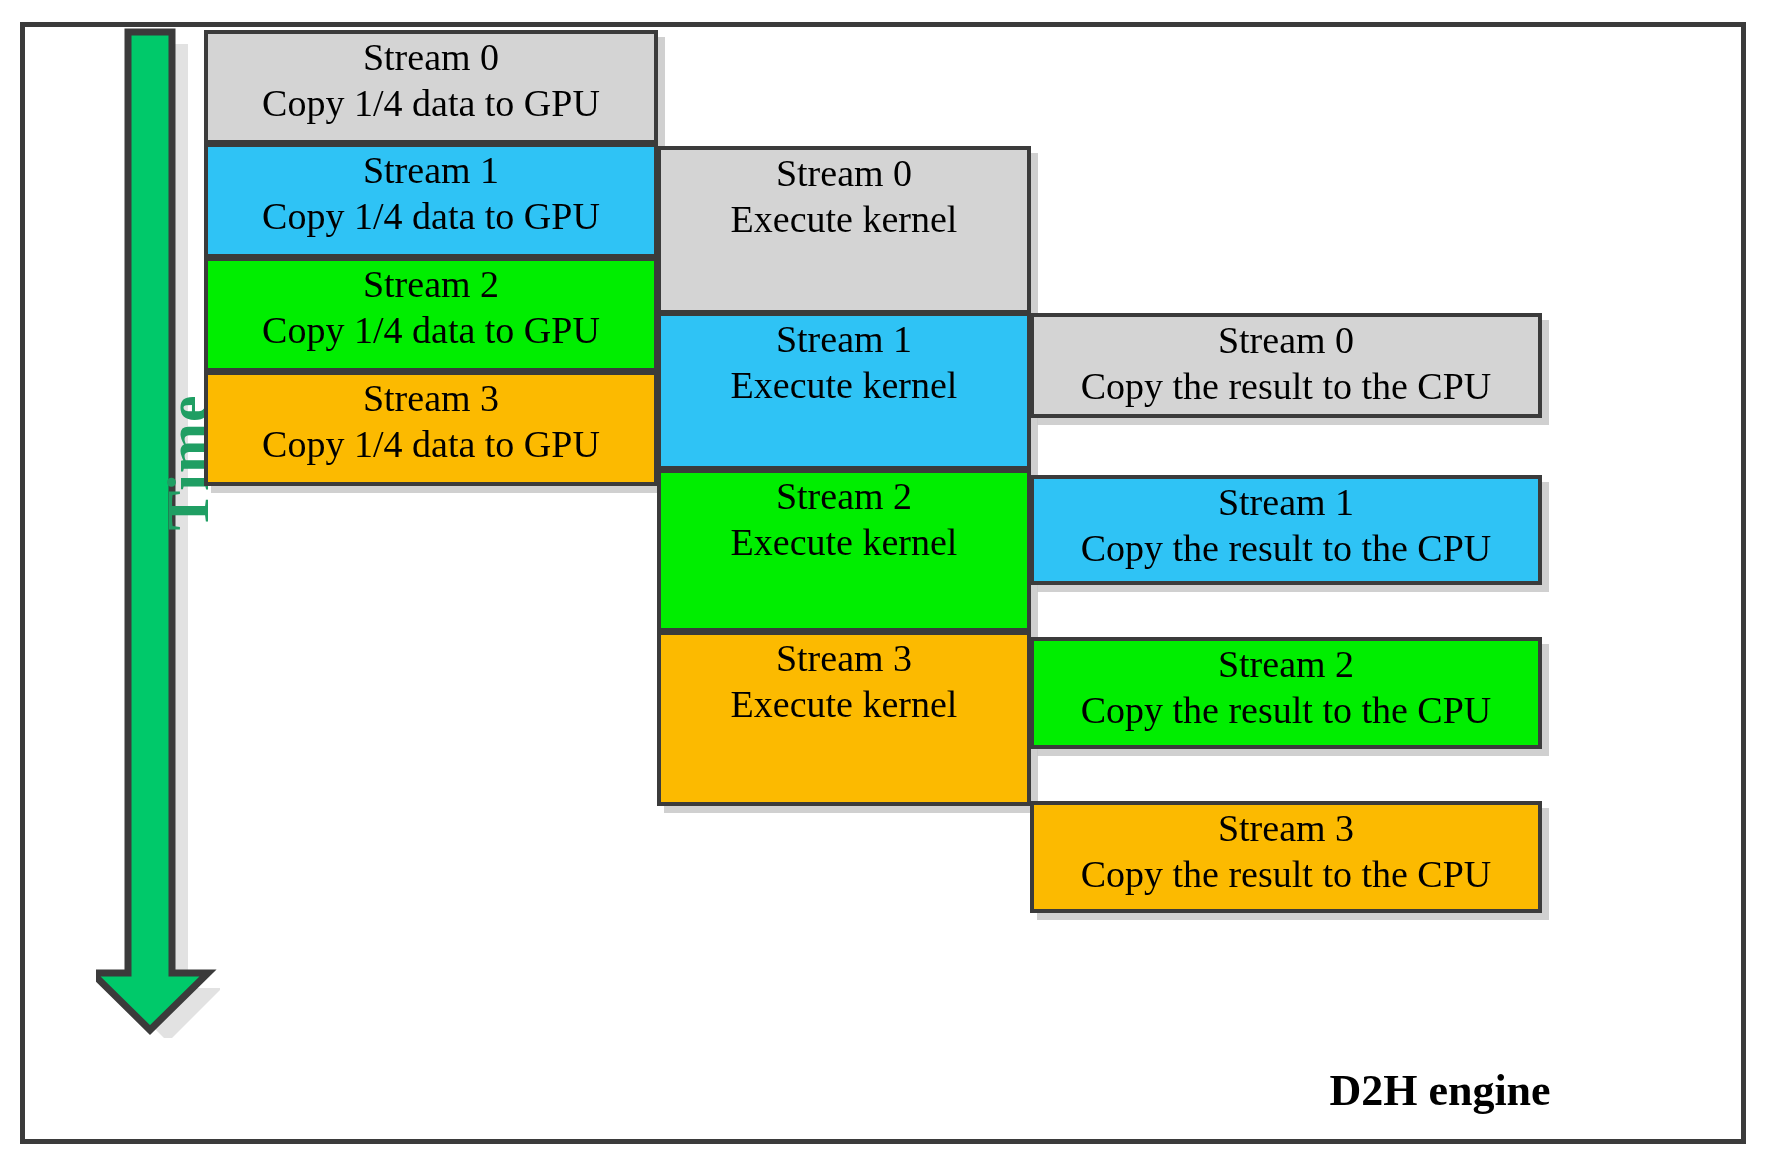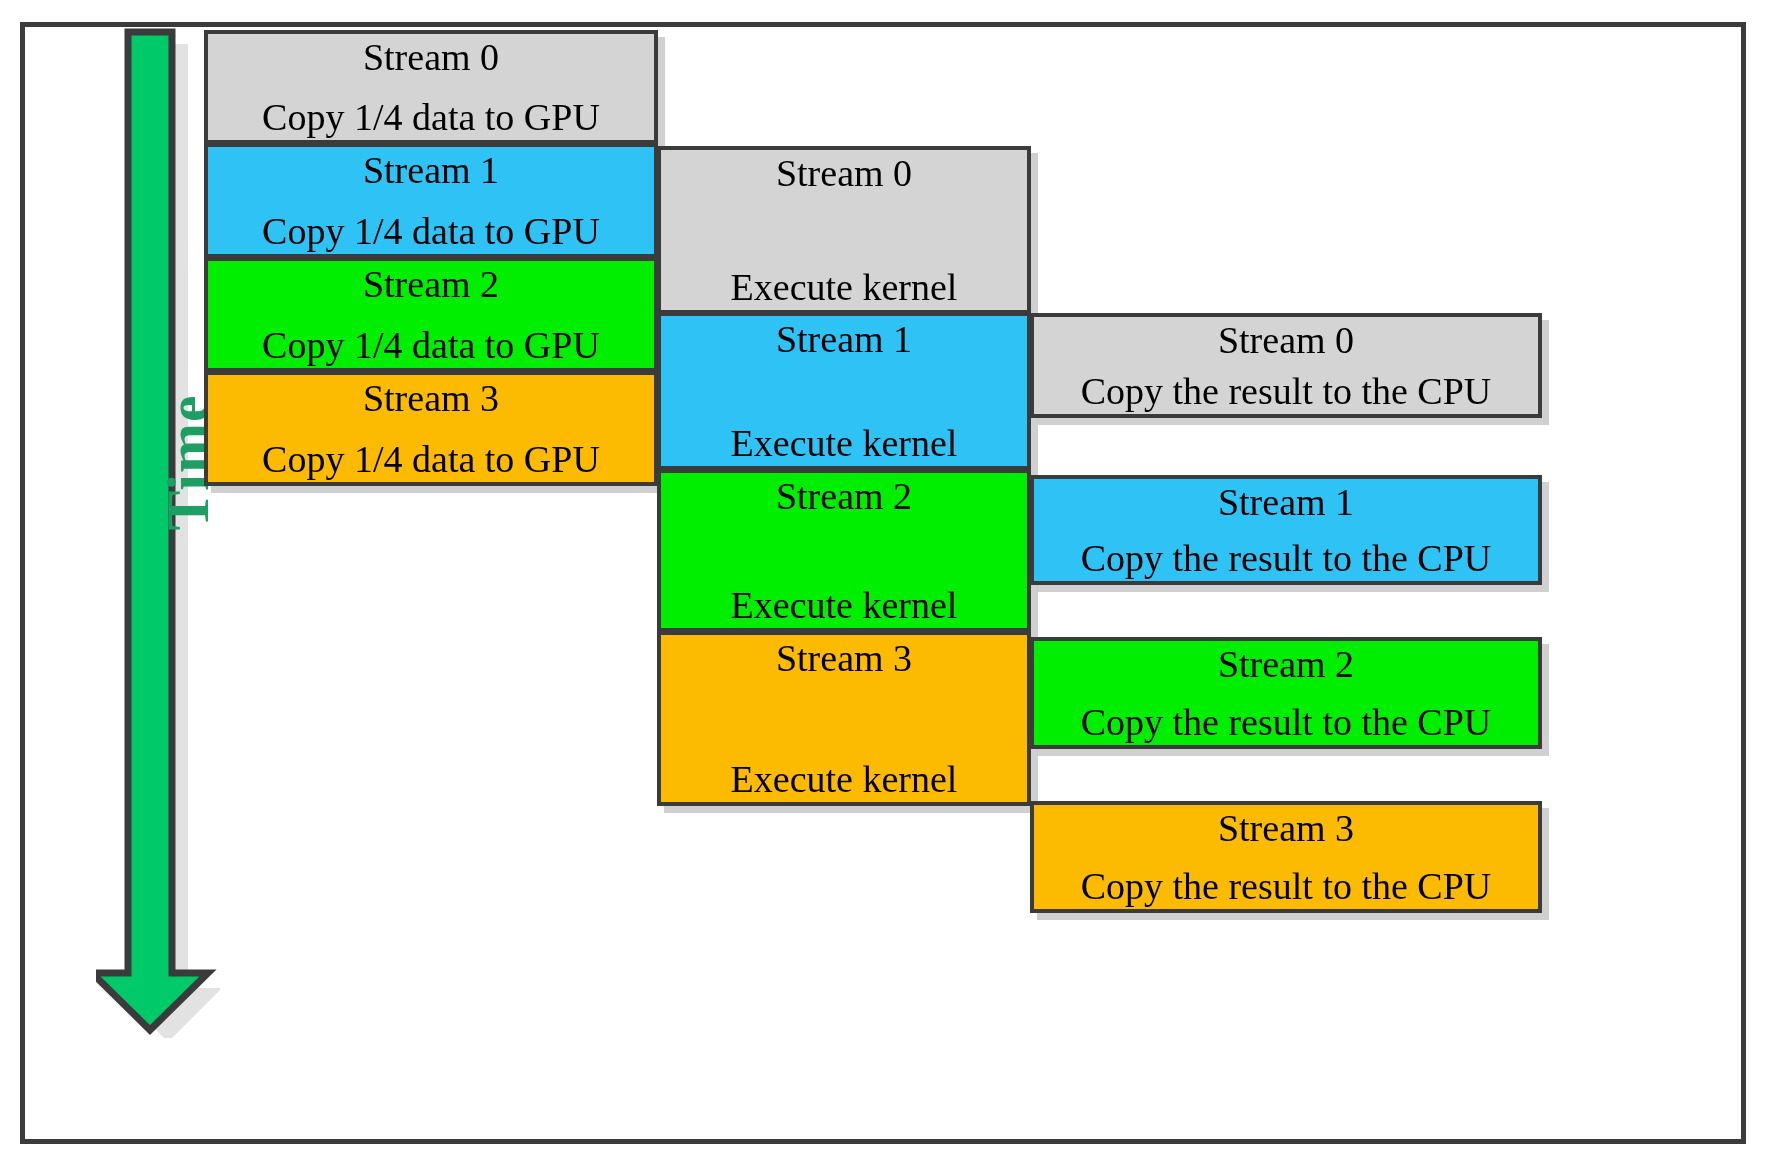--- a/index.html
+++ b/index.html
@@ -51,21 +51,21 @@
   }
 
   
   .box {
     position: absolute;
     box-sizing: border-box;
     border: 4px solid #3b3b3b;
     display: flex;
     flex-direction: column;
     align-items: center;
-    justify-content: space-between;
+    justify-content: flex-start;
     text-align: center;
     color: #000000;
     font-size: 38px;
     line-height: 1.22;
     box-shadow: 7px 7px 0 rgba(200,200,200,0.85);
     overflow: hidden;
   }
   .box .ln { white-space: nowrap; display: block; }
 
   
@@ -138,14 +138,15 @@
   </div>
   <div class="box" style="left:1030px; top:637px; width:512px; height:112px; background:#00ee00;">
     <span class="ln">Stream 2</span>
     <span class="ln">Copy the result to the CPU</span>
   </div>
   <div class="box" style="left:1030px; top:801px; width:512px; height:112px; background:#fcba00;">
     <span class="ln">Stream 3</span>
     <span class="ln">Copy the result to the CPU</span>
   </div>
 
+  <div class="engine-label" style="left:1180px; top:1065px; width:520px; text-align:center;">D2H engine</div>
 
 </div>
 
 </body></html>

